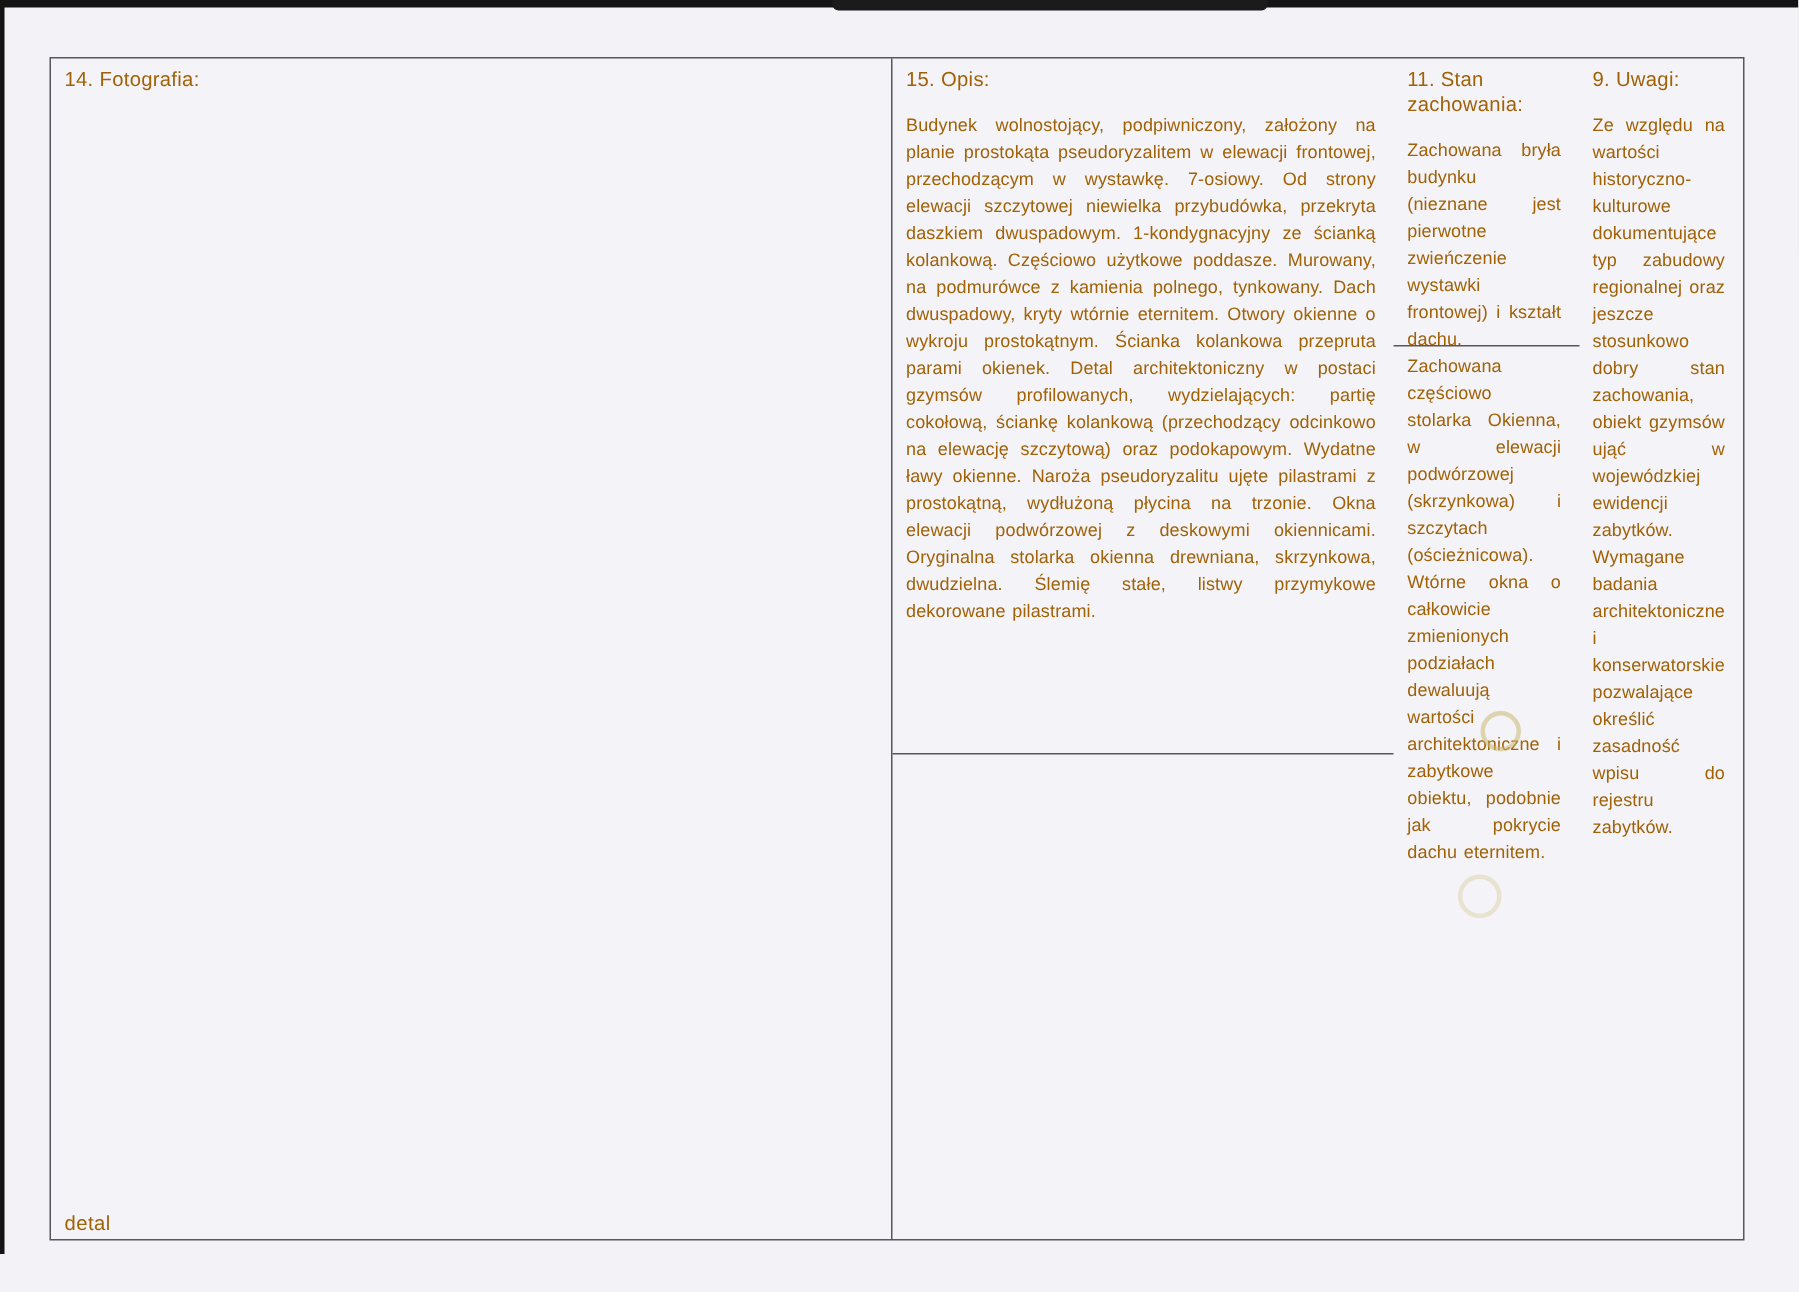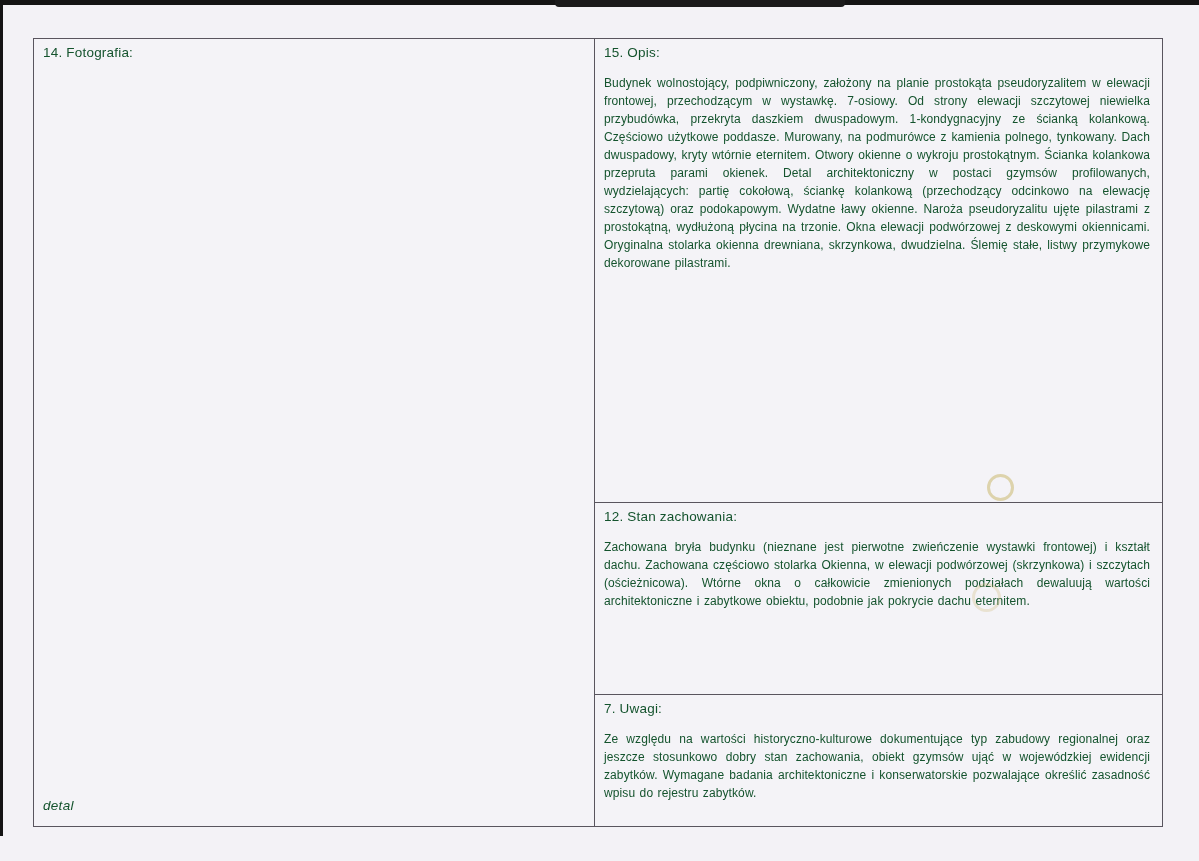--- a/index.html
+++ b/index.html
@@ -8,21 +8,21 @@
     padding: 0;
     background: #e8e8ec;
   }
   .scan {
     position: relative;
     width: 1199px;
     height: 861px;
     background: #f3f2f6;
     overflow: hidden;
     font-family: "Liberation Sans", "DejaVu Sans", sans-serif;
-    color: #14532d;
+    color: #a16207;
   }
   
   .scan-edge-top {
     position: absolute;
     left: 0; top: 0;
     width: 1199px; height: 5px;
     background: #141414;
   }
   .scan-edge-top::after {
     content: "";
@@ -57,30 +57,28 @@
   
   .col-photo {
     position: relative;
     width: 561px;
     border-right: 1px solid #59555e;
     box-sizing: border-box;
     flex: none;
   }
   .photo-caption {
     position: absolute;
-    left: 9px; bottom: 13px;
+    left: 9px; bottom: 3px;
     font-size: 13.5px;
-    font-style: italic;
     letter-spacing: 0.3px;
   }
   
   .col-right {
     flex: 1;
     display: flex;
-    flex-direction: column;
     min-width: 0;
     justify-content: space-between;
   }
   .sec {
     box-sizing: border-box;
     padding: 0 0 0 0;
   }
   .sec-opis   { height: 464px; border-bottom: 1px solid #59555e; }
   .sec-stan   { height: 192px; border-bottom: 1px solid #59555e; }
   .sec-uwagi  { flex: 1; }
@@ -125,26 +123,26 @@
     </div>
 
     <div class="col-right">
 
       <section class="sec sec-opis">
         <div class="cell-label">15. Opis:</div>
         <p>Budynek wolnostojący, podpiwniczony, założony na planie prostokąta pseudoryzalitem w elewacji frontowej, przechodzącym w wystawkę. 7-osiowy. Od strony elewacji szczytowej niewielka przybudówka, przekryta daszkiem dwuspadowym. 1-kondygnacyjny ze ścianką kolankową. Częściowo użytkowe poddasze. Murowany, na podmurówce z kamienia polnego, tynkowany. Dach dwuspadowy, kryty wtórnie eternitem. Otwory okienne o wykroju prostokątnym. Ścianka kolankowa przepruta parami okienek. Detal architektoniczny w postaci gzymsów profilowanych, wydzielających: partię cokołową, ściankę kolankową (przechodzący odcinkowo na elewację szczytową) oraz podokapowym. Wydatne ławy okienne. Naroża pseudoryzalitu ujęte pilastrami z prostokątną, wydłużoną płycina na trzonie. Okna elewacji podwórzowej z deskowymi okiennicami. Oryginalna stolarka okienna drewniana, skrzynkowa, dwudzielna. Ślemię stałe, listwy przymykowe dekorowane pilastrami.</p>
       </section>
 
       <section class="sec sec-stan">
-        <div class="cell-label">12. Stan zachowania:</div>
+        <div class="cell-label">11. Stan zachowania:</div>
         <p>Zachowana bryła budynku (nieznane jest pierwotne zwieńczenie wystawki frontowej) i kształt dachu. Zachowana częściowo stolarka Okienna, w elewacji podwórzowej (skrzynkowa) i szczytach (ościeżnicowa). Wtórne okna o całkowicie zmienionych podziałach dewaluują wartości architektoniczne i zabytkowe obiektu, podobnie jak pokrycie dachu eternitem.</p>
       </section>
 
       <section class="sec sec-uwagi">
-        <div class="cell-label">7. Uwagi:</div>
+        <div class="cell-label">9. Uwagi:</div>
         <p>Ze względu na wartości historyczno-kulturowe dokumentujące typ zabudowy regionalnej oraz jeszcze stosunkowo dobry stan zachowania, obiekt gzymsów ująć w wojewódzkiej ewidencji zabytków. Wymagane badania architektoniczne i konserwatorskie pozwalające określić zasadność wpisu do rejestru zabytków.</p>
       </section>
 
     </div>
   </div>
 
   <div class="stain stain-1"></div>
   <div class="stain stain-2"></div>
 
 </div>

